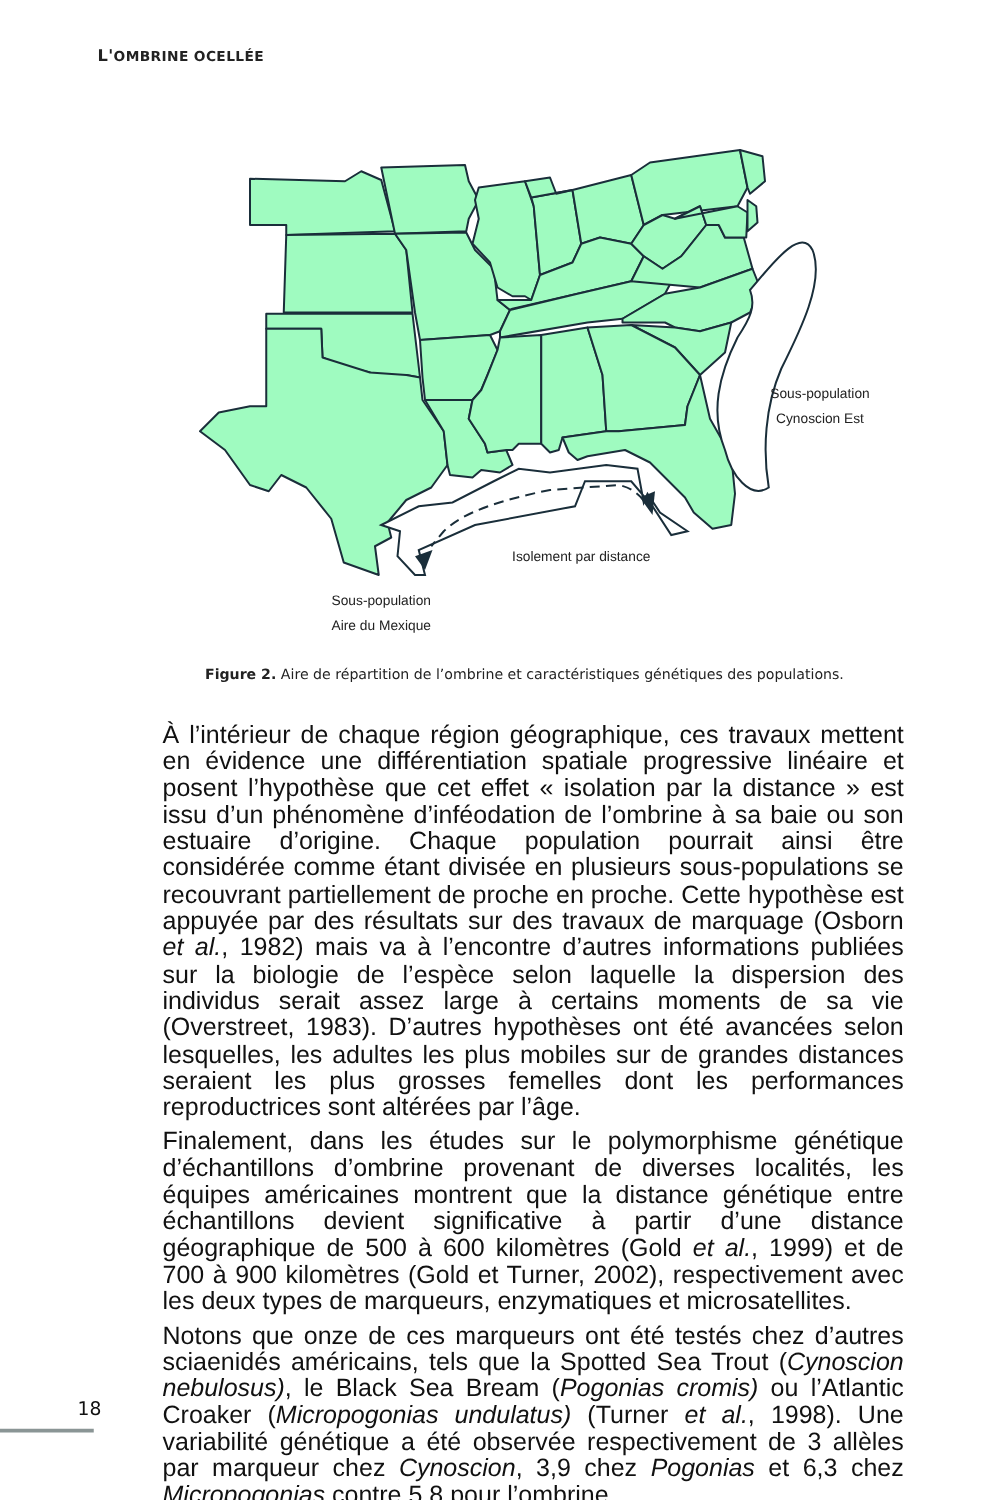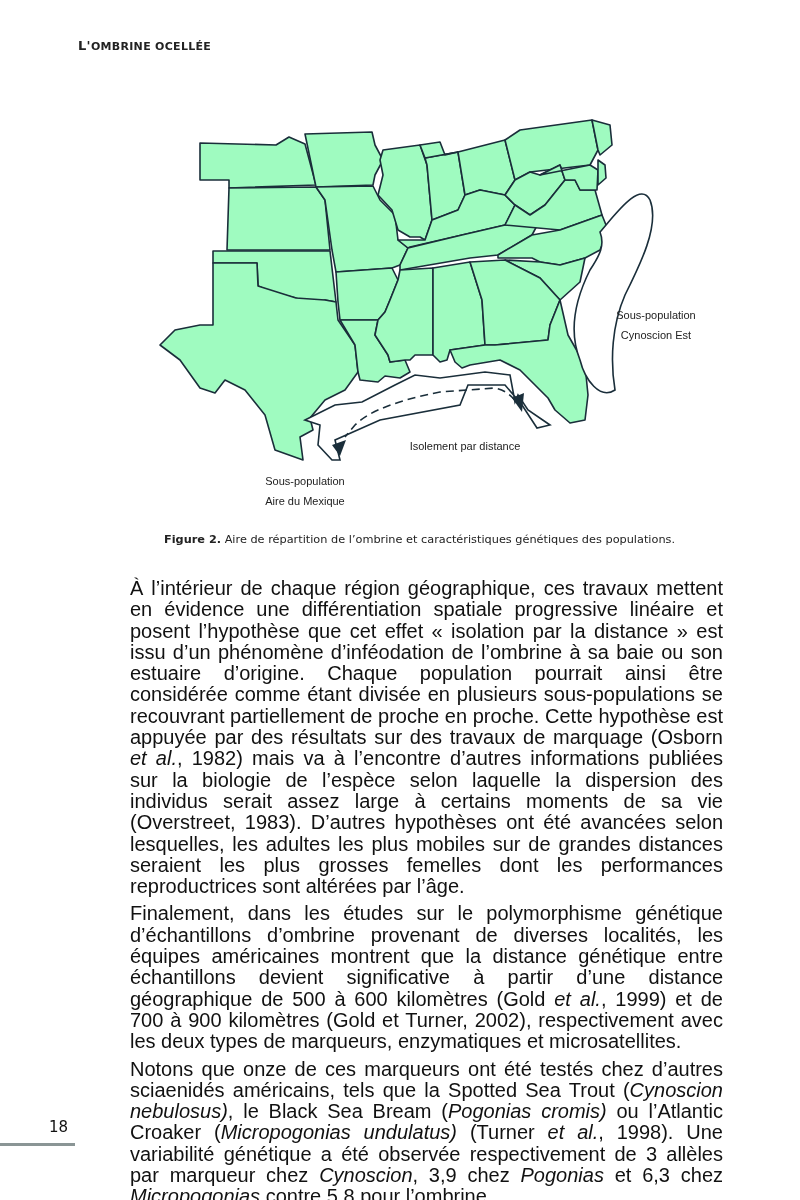--- a/index.html
+++ b/index.html
@@ -6,21 +6,21 @@
   body{width:800px;height:1200px;position:relative;overflow:hidden;}
   .running-head{position:absolute;left:78px;top:38px;font-family:"DejaVu Sans",sans-serif;font-weight:bold;font-size:11px;color:#222;font-variant:small-caps;letter-spacing:0.3px;text-align:right;}
   .running-head .big{font-size:13px;}
   .map{position:absolute;left:140px;top:110px;width:600px;height:410px;}
   .map svg{width:100%;height:100%;}
   .lbl{position:absolute;font-family:"Liberation Sans",sans-serif;font-size:11px;color:#222;text-align:center;line-height:20px;}
   .caption{position:absolute;left:138px;top:533px;width:600px;font-family:"DejaVu Sans",sans-serif;font-size:11.3px;color:#222;margin-left:26px;}
   .caption b{font-weight:bold;}
   .body-text{position:absolute;left:130px;top:578px;width:593px;font-family:Liberation Sans, sans-serif;font-size:20px;line-height:21.3px;color:#111;text-align:justify;hyphens:none;}
   .body-text p{margin:0 0 6px 0;}
-  .page-num{position:absolute;left:49px;top:1118px;font-family:"DejaVu Sans",sans-serif;font-size:15px;color:#111;}
+  .page-num{position:absolute;left:62px;top:1118px;font-family:"DejaVu Sans",sans-serif;font-size:15px;color:#111;}
   .page-rule{position:absolute;left:0;top:1143px;width:75px;height:3px;background:#8a9595;}
 </style>
 </head>
 <body>
 
 <div class="running-head" id="rh"><span class="big">L'</span><span>OMBRINE OCELLÉE</span></div>
 
 <div class="map">
   <svg viewBox="140 110 600 410">
     <g id="states" fill="#9ffbc0" stroke="#1a2e3a" stroke-width="1.6" stroke-linejoin="round">

